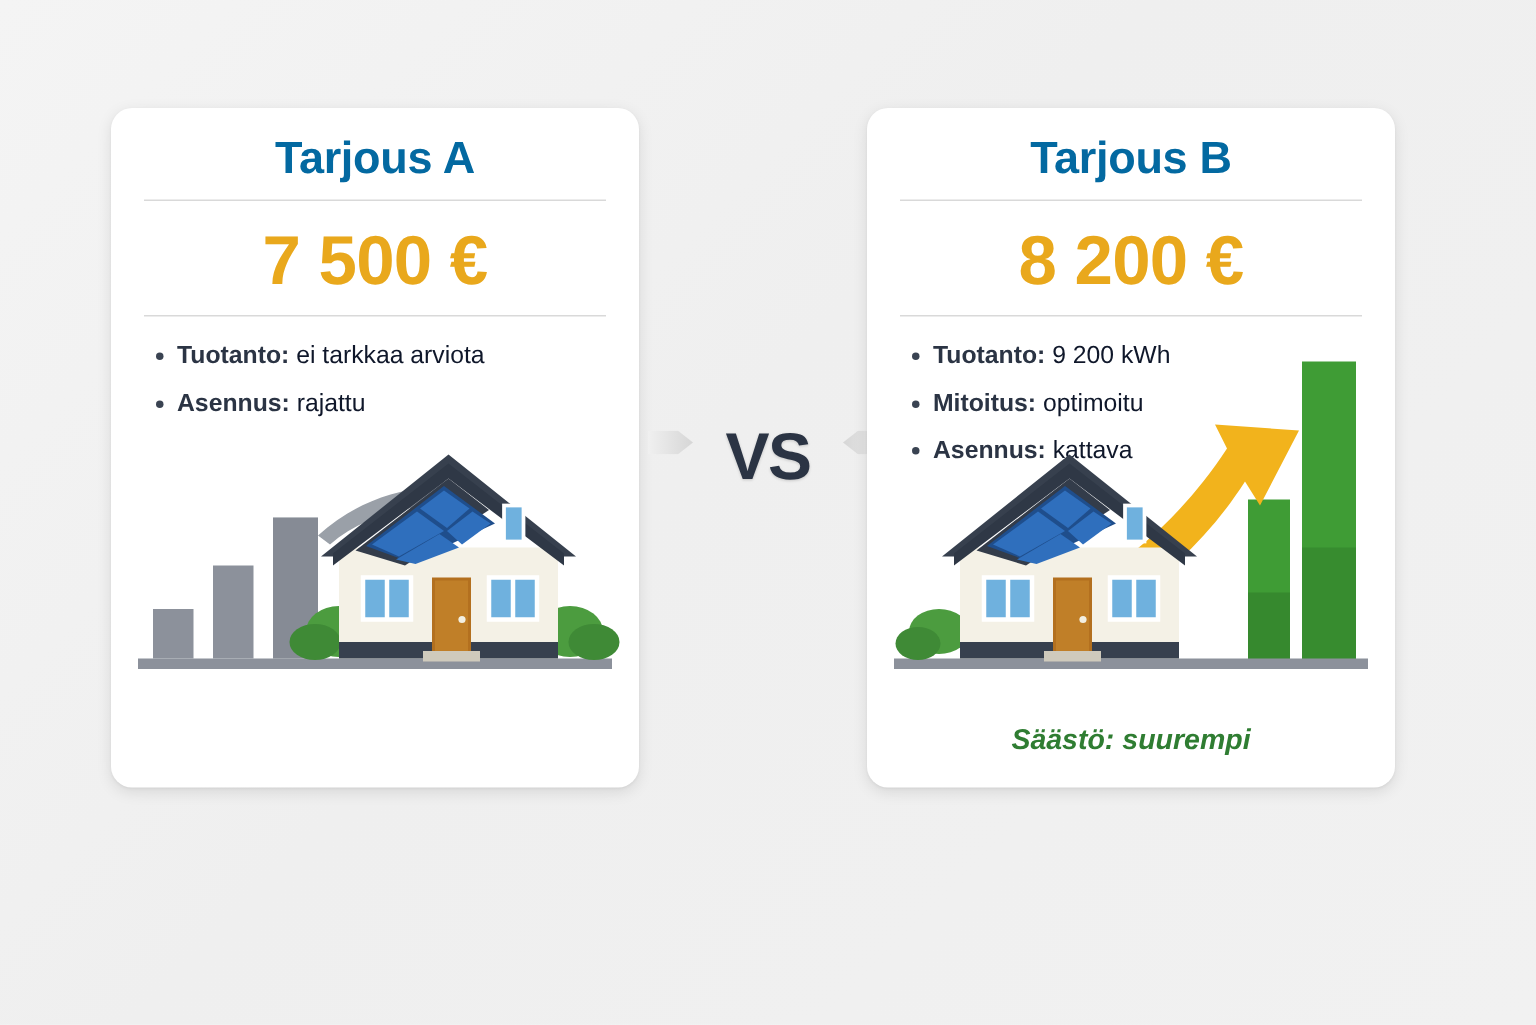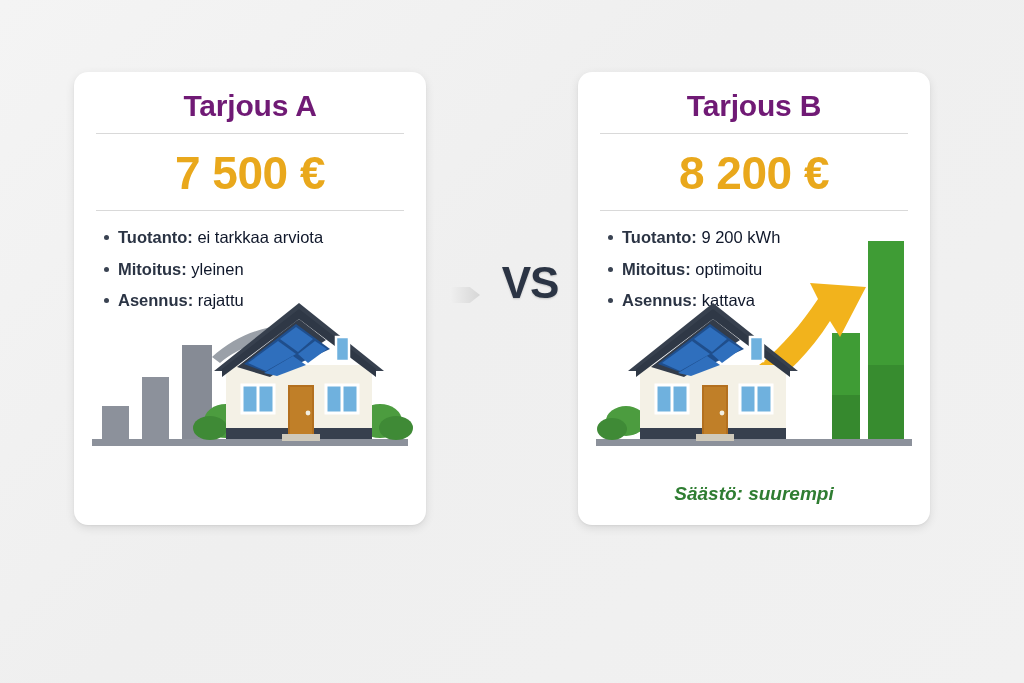--- a/index.html
+++ b/index.html
@@ -34,21 +34,21 @@
   .card-b { left: 578px; }
 
   .card-title {
     position: absolute;
     top: 17px;
     left: 0;
     right: 0;
     text-align: center;
     font-size: 30px;
     font-weight: bold;
-    color: #701a75;
+    color: #0369a1;
     letter-spacing: -0.2px;
   }
   .divider {
     position: absolute;
     left: 22px;
     right: 22px;
     height: 1px;
     background: #d9d9d9;
   }
   .divider-top { top: 61px; }
@@ -120,26 +120,26 @@
     left: 0;
     bottom: 52px;
     width: 100%;
     height: 248px;
     overflow: visible;
   }
 
   
   .vs-wrap {
     position: absolute;
-    left: 448px;
+    left: 430px;
     top: 258px;
     width: 164px;
     height: 72px;
     display: flex;
-    align-items: flex-start;
+    align-items: flex-end;
     justify-content: center;
   }
   .vs-text {
     font-size: 44px;
     font-weight: bold;
     color: #2b3444;
     letter-spacing: -1px;
     text-shadow: 0 1px 2px rgba(0,0,0,0.18);
     z-index: 2;
   }
@@ -189,24 +189,20 @@
   <div class="card card-a">
     <div class="card-title">Tarjous A</div>
     <div class="divider divider-top"></div>
     <div class="price">7 500 €</div>
     <div class="divider divider-bottom"></div>
 
     <ul class="bullets">
       <li>
         <span class="bl-label">Tuotanto:</span>
         <span class="bl-value">ei tarkkaa arviota</span>
-      </li>
-      <li>
-        <span class="bl-label">Mitoitus:</span>
-        <span class="bl-value">yleinen</span>
       </li>
       <li>
         <span class="bl-label">Asennus:</span>
         <span class="bl-value">rajattu</span>
       </li>
     </ul>
 
     <svg class="illus" viewBox="0 0 352 248">
 
       <rect x="18" y="214" width="316" height="7" fill="#8c919b"></rect>

